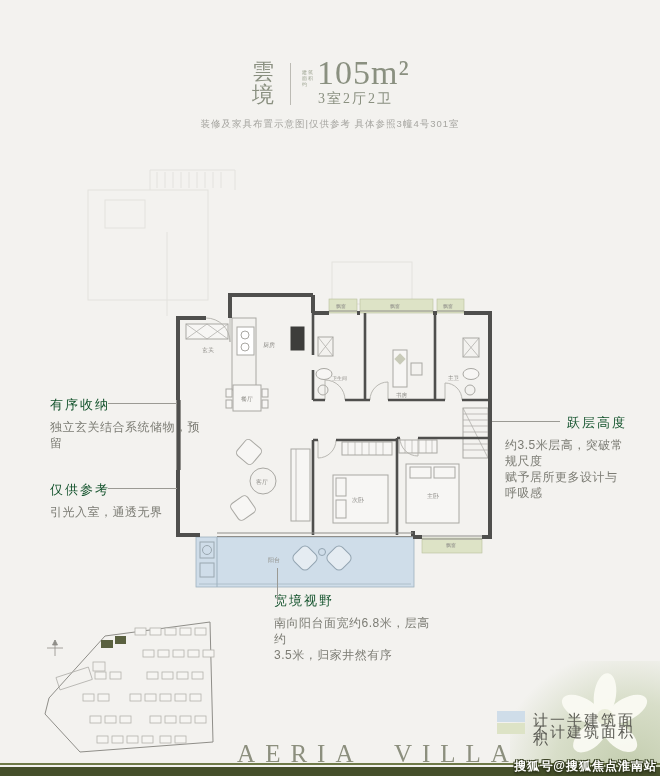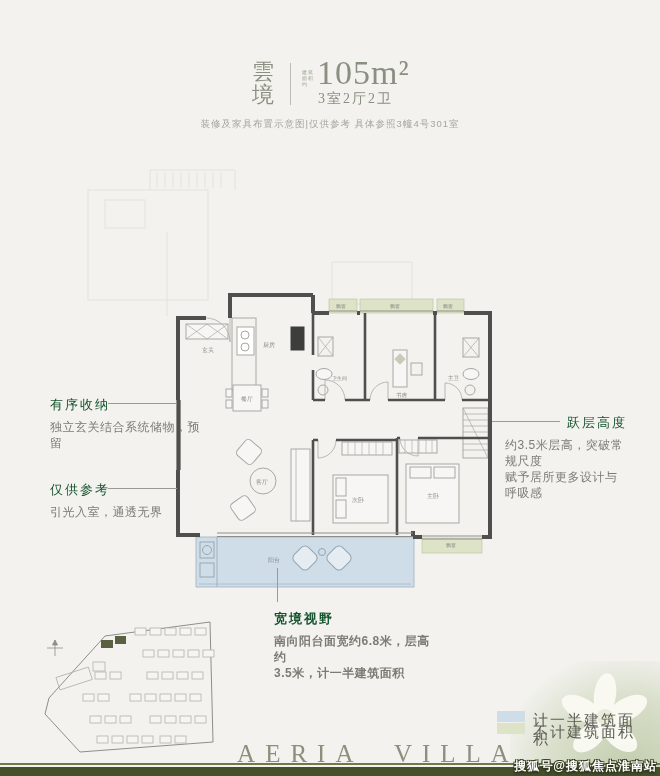--- a/index.html
+++ b/index.html
@@ -220,25 +220,25 @@
   <div class="leader" style="left:108px;top:403px;width:69px;"></div>
 
   <div class="ann" style="left:50px;top:481px;width:150px;">
     <div class="ann-title">仅供参考</div>
     <div class="ann-body">
       <div>引光入室，通透无界</div>
     </div>
   </div>
   <div class="leader" style="left:108px;top:488px;width:69px;"></div>
 
-  <div class="ann" style="left:274px;top:610px;width:160px;font-weight:bold;">
+  <div class="ann" style="left:274px;top:592px;width:160px;">
     <div class="ann-title">宽境视野</div>
     <div class="ann-body">
       <div>南向阳台面宽约6.8米，层高约</div>
-      <div>3.5米，计一半建筑面积</div>
+      <div>3.5米，归家井然有序</div>
     </div>
   </div>
   <div class="leader-v" style="left:277px;top:568px;height:34px;"></div>
 
   <div class="ann" style="left:505px;top:414px;width:122px;">
     <div class="ann-title" style="text-align:right;">跃层高度</div>
     <div class="ann-body">
       <div>约3.5米层高，突破常规尺度</div>
       <div>赋予居所更多设计与呼吸感</div>
     </div>

